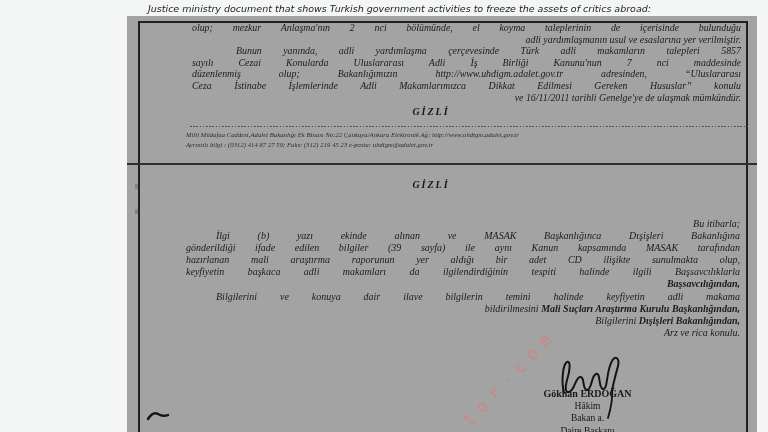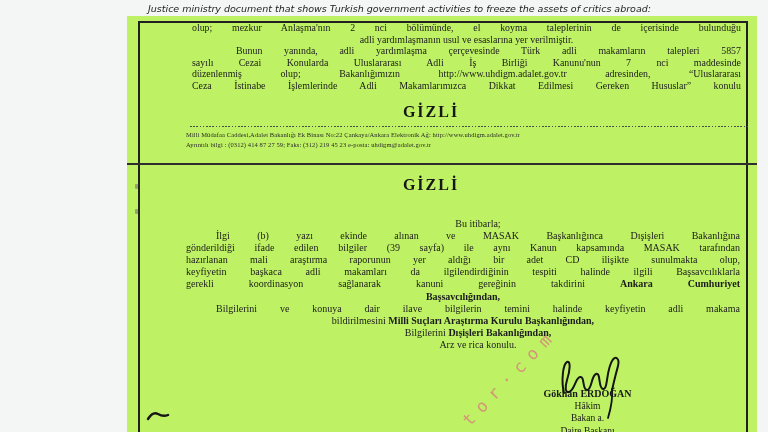--- a/index.html
+++ b/index.html
@@ -7,39 +7,40 @@
     width:768px;height:432px;position:relative;overflow:hidden;
     background:#f4f5f5;color:#1b1b1b;
     font-family:"Liberation Serif","DejaVu Serif",serif;
   }
   .caption{
     position:absolute;left:135px;top:3px;width:620px;
     font:italic 9.5px "DejaVu Sans",sans-serif;color:#1c1c1c;margin-left:13px;
   }
   .page{
     position:absolute;left:127px;top:16px;width:630px;height:416px;
-    background:#bef264;
+    background:#a3a3a3;
+    font-style:italic;
   }
   .docbox{
     position:absolute;left:11px;top:5px;width:606px;height:415px;
     border:2px solid #202020;border-bottom:none;background:transparent;
   }
   .textblock{position:absolute;}
   #p1-lines{left:65px;top:6px;width:549px;font-size:9.9px;}
   #p1-lines .dline{line-height:11.6px;height:11.6px;}
   #p1-lines .indent{padding-left:44px;}
   #p2-lines{left:59px;top:202px;width:554px;font-size:10px;}
   #p2-lines .dline{line-height:12.1px;height:12.1px;}
   #p2-lines .indent{padding-left:30px;}
-  .dline{white-space:normal;overflow:visible;text-align:center;}
+  .dline{white-space:normal;overflow:visible;text-align:right;}
   .dline.just{text-align:justify;text-align-last:justify;}
   .dline .b{font-weight:bold;}
   .gizli{
     position:absolute;width:80px;text-align:center;
-    font-weight:bold;font-size:16px;letter-spacing:2px;line-height:13px;
+    font-weight:bold;font-size:10px;letter-spacing:2px;line-height:13px;
     color:#161616;
   }
   #gizli-1{left:264px;top:89px;}
   #gizli-2{left:264px;top:162px;}
   .dotted-rule{
     position:absolute;left:63px;top:110px;width:558px;height:1px;
     background:repeating-linear-gradient(90deg,#4a4a4a 0 1.6px,transparent 1.6px 3.2px);
   }
   .footer-line{position:absolute;left:59px;font-size:6.5px;line-height:9px;color:#2a2a2a;letter-spacing:.1px;}
   #footer-1{top:114px;}
@@ -74,20 +75,21 @@
 
   <div class="docbox"></div>
 
   <div id="p1-lines" class="textblock">
       <div class="dline just"><span>olup; mezkur Anlaşma'nın 2 nci bölümünde, el koyma taleplerinin de içerisinde bulunduğu</span></div>
       <div class="dline"><span>adli yardımlaşmanın usul ve esaslarına yer verilmiştir.</span></div>
       <div class="dline just indent"><span>Bunun yanında, adli yardımlaşma çerçevesinde Türk adli makamların talepleri 5857</span></div>
       <div class="dline just"><span>sayılı Cezai Konularda Uluslararası Adli İş Birliği Kanunu'nun 7 nci maddesinde</span></div>
       <div class="dline just"><span>düzenlenmiş olup; Bakanlığımızın http://www.uhdigm.adalet.gov.tr adresinden, “Uluslararası</span></div>
       <div class="dline just"><span>Ceza İstinabe İşlemlerinde Adli Makamlarımızca Dikkat Edilmesi Gereken Hususlar” konulu</span></div>
+      <div class="dline"><span>ve 16/11/2011 tarihli Genelge'ye de ulaşmak mümkündür.</span></div>
     </div>
 
   <div id="gizli-1" class="gizli">GİZLİ</div>
 
   <div class="dotted-rule"></div>
 
   <div id="footer-1" class="footer-line">Milli Müdafaa Caddesi,Adalet Bakanlığı Ek Binası No:22 Çankaya/Ankara Elektronik Ağ: http://www.uhdigm.adalet.gov.tr</div>
   <div id="footer-2" class="footer-line">Ayrıntılı bilgi : (0312) 414 87 27 59; Faks: (312) 219 45 23   e-posta: uhdigm@adalet.gov.tr</div>
 
   <div class="page-sep"></div>
@@ -96,24 +98,23 @@
   <div id="speck-2" class="speck"></div>
 
   <div id="gizli-2" class="gizli">GİZLİ</div>
 
   <div id="p2-lines" class="textblock">
       <div class="dline indent"><span>Bu itibarla;</span></div>
       <div class="dline just indent"><span>İlgi (b) yazı ekinde alınan ve MASAK Başkanlığınca Dışişleri Bakanlığına</span></div>
       <div class="dline just"><span>gönderildiği ifade edilen bilgiler (39 sayfa) ile aynı Kanun kapsamında MASAK tarafından</span></div>
       <div class="dline just"><span>hazırlanan mali araştırma raporunun yer aldığı bir adet CD ilişikte sunulmakta olup,</span></div>
       <div class="dline just"><span>keyfiyetin başkaca adli makamları da ilgilendirdiğinin tespiti halinde ilgili Başsavcılıklarla</span></div>
-      <div class="dline just"><span>gerekli koordinasyon sağlanarak kanuni gereğinin takdirini </span><span class="b">Ankara Cumhuriyet</span></div>
       <div class="dline"><span class="b">Başsavcılığından,</span></div>
       <div class="dline just indent"><span>Bilgilerini ve konuya dair ilave bilgilerin temini halinde keyfiyetin adli makama</span></div>
-      <div class="dline"><span>bildirilmesini </span><span class="b">Milli Suçları Araştırma Kurulu Başkanlığından,</span></div>
+      <div class="dline"><span>bildirilmesini </span><span class="b">Mali Suçları Araştırma Kurulu Başkanlığından,</span></div>
       <div class="dline indent"><span>Bilgilerini </span><span class="b">Dışişleri Bakanlığından,</span></div>
       <div class="dline indent"><span>Arz ve rica konulu.</span></div>
     </div>
 
 </div>
 
 <div class="watermark">tor·com</div>
 
 <svg class="pen-mark" width="24" height="12" viewBox="0 0 24 12">
   <path d="M2,9 Q7,1 12,4 Q17,7 22,5" fill="none" stroke="#161616" stroke-width="2.4" stroke-linecap="round"></path>

